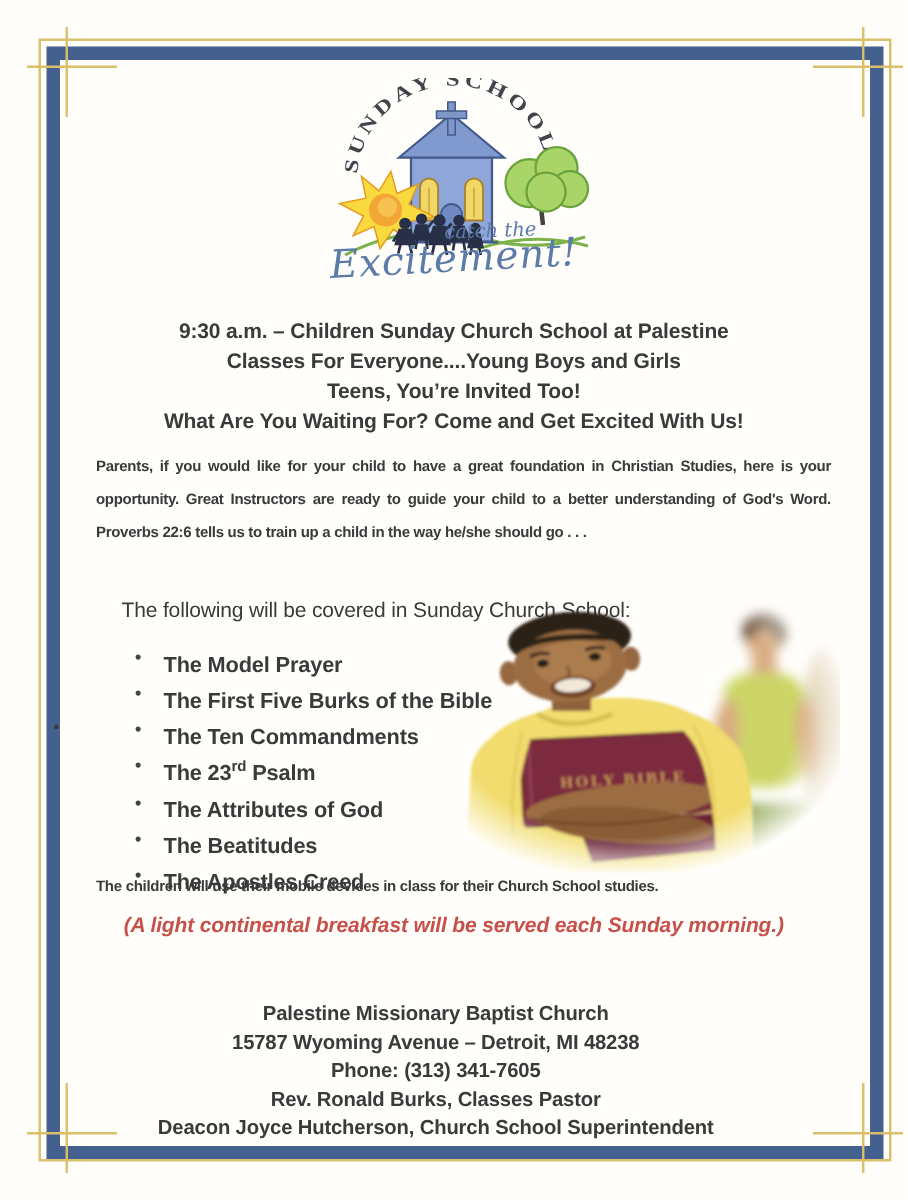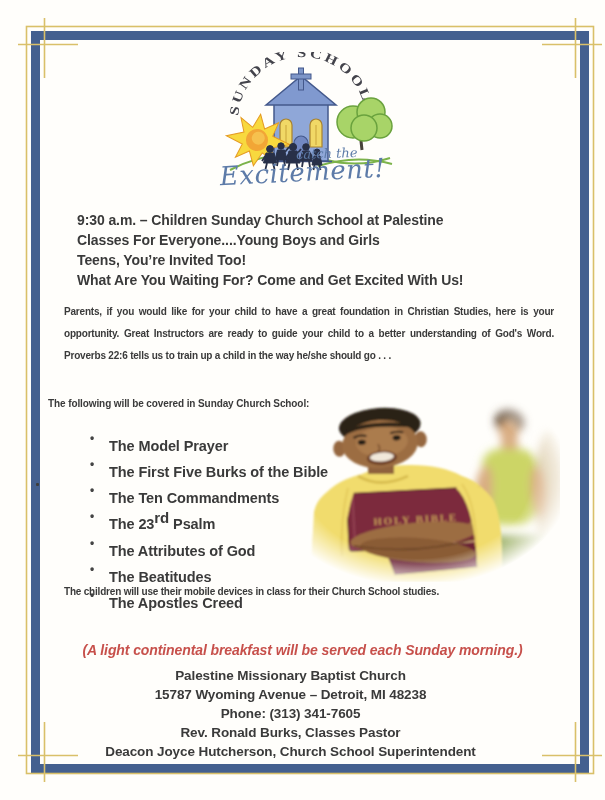--- a/index.html
+++ b/index.html
@@ -12,44 +12,44 @@
   html,body{margin:0;padding:0;background:#ffffff;}
   .page{
     position:relative;width:605px;height:800px;background:#fffefb;
     font-family:"Liberation Sans",sans-serif;color:var(--text);overflow:hidden;
   }
   .border-svg{position:absolute;left:0;top:0;}
   .navy-stroke{stroke:var(--border-navy);}
   .gold-stroke{stroke:var(--border-gold);}
   .logo{position:absolute;left:214px;top:52px;width:185px;height:145px;}
   .headline{
-    position:absolute;left:40px;top:210px;width:525px;
-    font-size:14px;font-weight:bold;line-height:20px;letter-spacing:-0.1px;margin-left:37px;
+    position:absolute;left:40px;top:210px;width:525px;text-align:center;
+    font-size:14px;font-weight:bold;line-height:20px;letter-spacing:-0.1px;
   }
   .para{
     font-weight:bold;font-size:10px;letter-spacing:-0.2px;line-height:21.8px;
     text-align:justify;
   }
   .intro{position:absolute;left:64px;top:301px;width:490px;}
   .covered-heading{
-    position:absolute;left:48px;top:398px;font-size:10px;font-weight:bold;letter-spacing:-0.1px;
+    position:absolute;left:81px;top:398px;font-size:14px;font-weight:normal;letter-spacing:-0.1px;
   }
   .topics{
     position:absolute;left:88px;top:430px;margin:0;padding:0;list-style:none;
     font-size:14.5px;font-weight:bold;letter-spacing:-0.1px;
   }
   .topics li{position:relative;padding-left:21px;line-height:19.3px;}
   .topics li::before{
     content:"\2022";position:absolute;left:2px;top:-1px;font-size:12px;color:#444;
   }
-  .topics sup{font-size:15px;text-align:right;}
+  .topics sup{font-size:10px;text-align:right;}
   .photo{position:absolute;left:296px;top:396px;width:264px;height:186px;}
   .devices{position:absolute;left:64px;top:581px;width:490px;}
   .breakfast{
-    position:absolute;left:40px;top:642px;width:525px;text-align:center;
+    position:absolute;left:40px;top:608px;width:525px;text-align:center;
     font-size:14px;font-weight:bold;font-style:italic;color:var(--accent-red);
     letter-spacing:-0.1px;
   }
   .footer{
     position:absolute;left:28px;top:666px;width:525px;text-align:center;
     font-size:13.5px;font-weight:bold;line-height:19px;letter-spacing:-0.1px;
   }
   .speck{position:absolute;left:36px;top:483px;width:3px;height:3px;background:#3d3d3d;border-radius:1px;}
   .logo-arc-text{
     font-family:"Liberation Serif",serif;font-weight:bold;font-size:13px;

